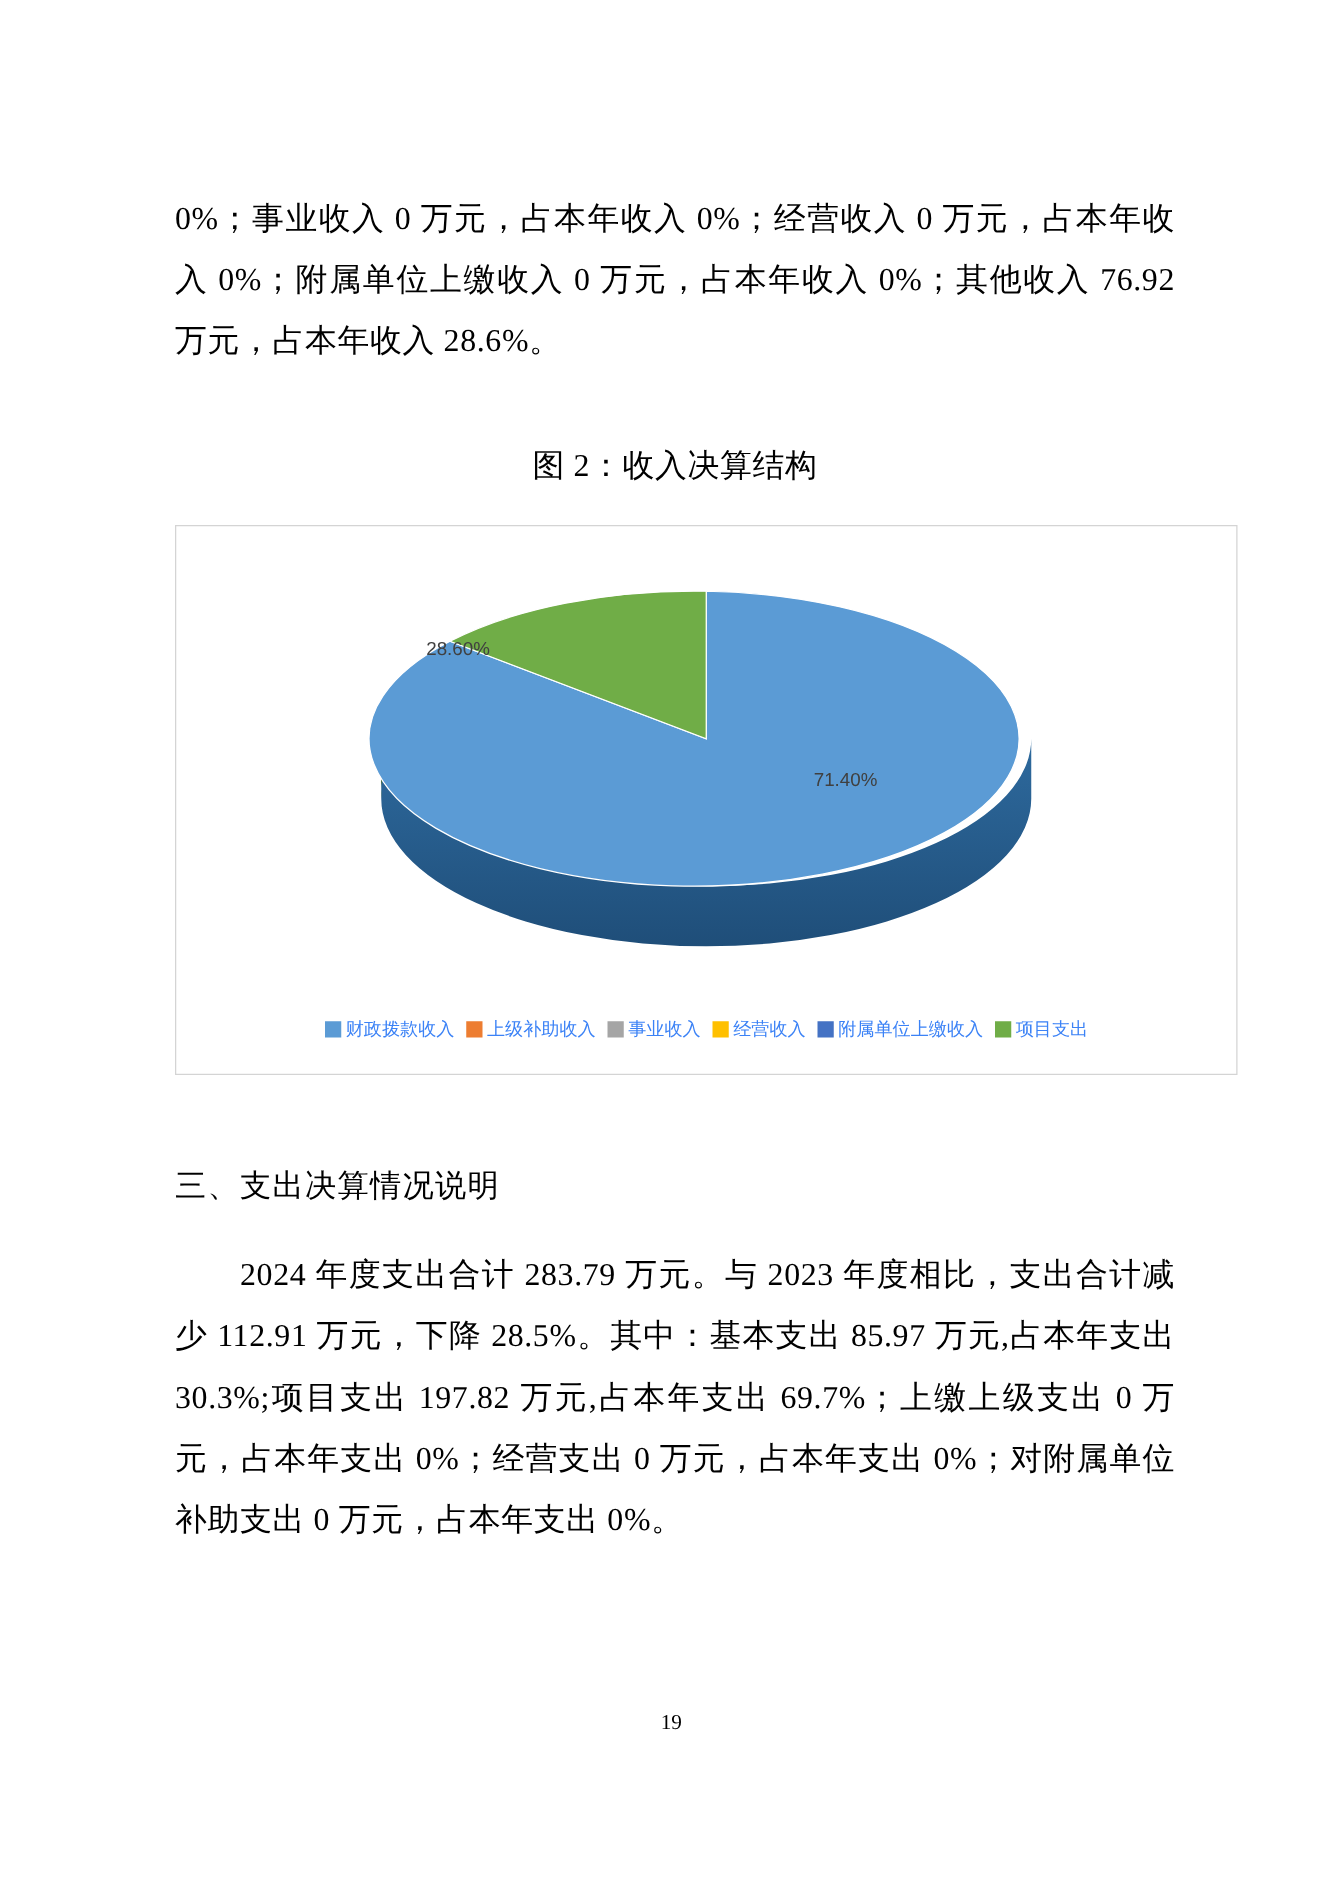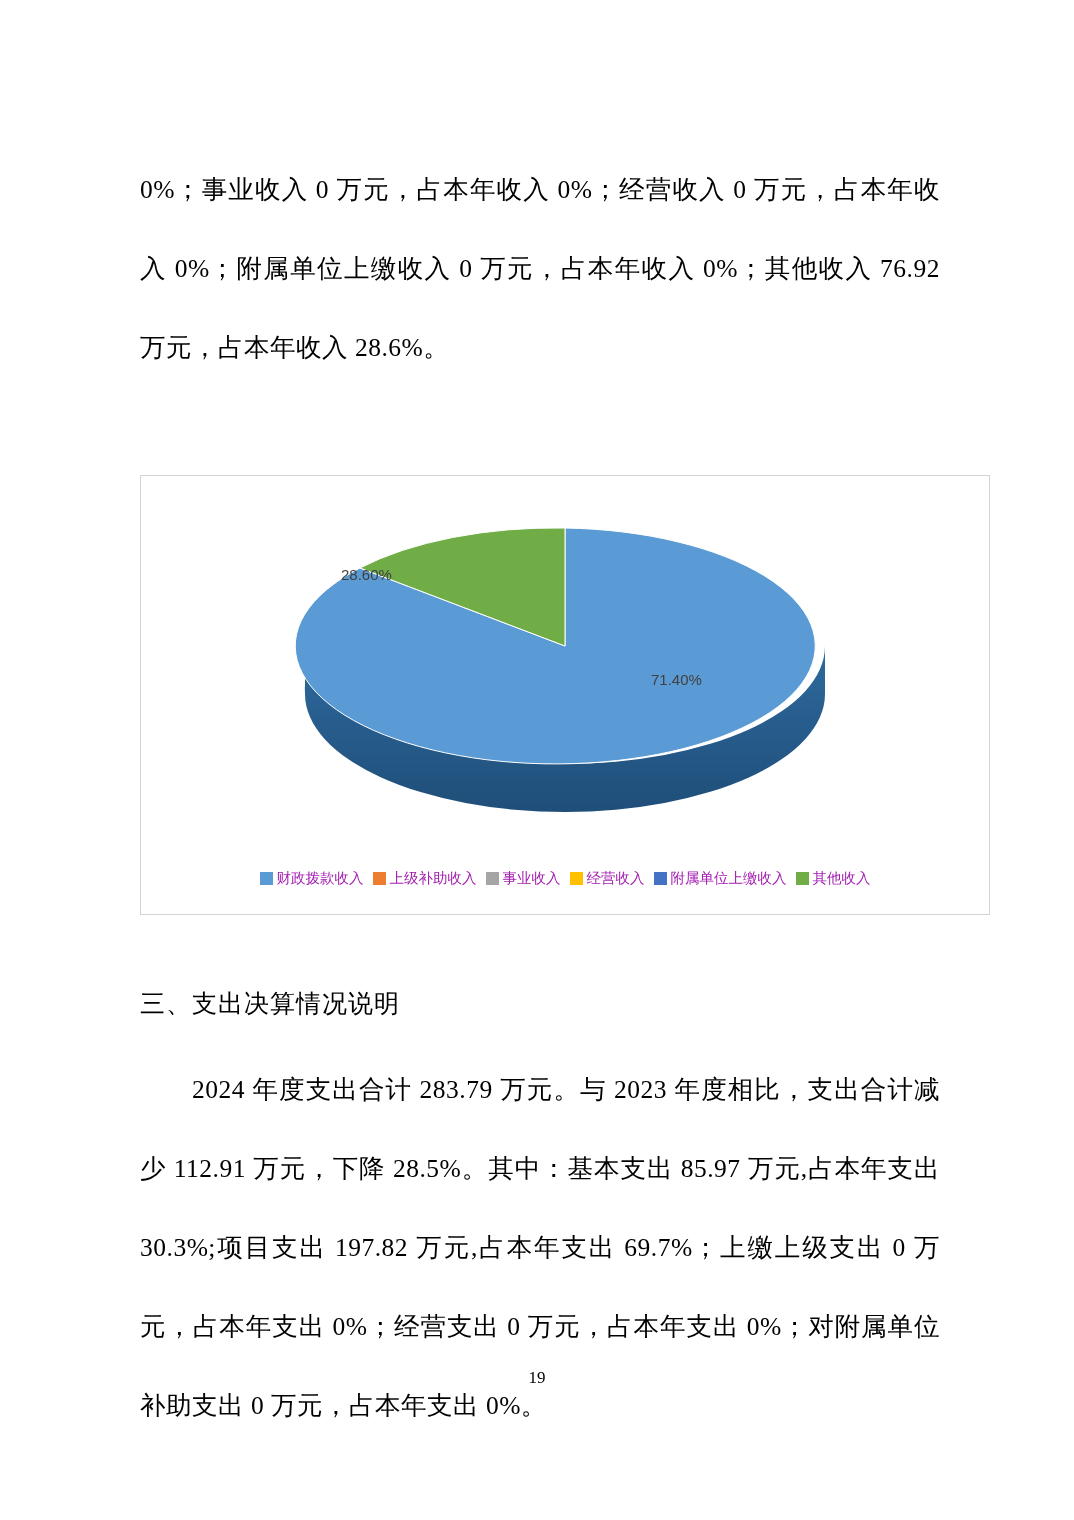--- a/index.html
+++ b/index.html
@@ -23,21 +23,21 @@
     background: #fff;
   }
   .content {
     position: absolute;
     left: 140px;
     top: 150px;
     width: 800px;
   }
   p.body-text {
     font-size: 25.5px;
-    line-height: 79px;
+    line-height: 49px;
     margin: 0;
     text-align: justify;
     text-justify: inter-ideograph;
     letter-spacing: 0.5px;
     font-family: "Liberation Serif", serif;
   }
   p.body-text.indent {
     text-indent: 52px;
   }
   .fig-title {
@@ -104,21 +104,21 @@
     white-space: nowrap;
   }
   .legend-swatch {
     width: 13px;
     height: 13px;
     display: inline-block;
   }
   .legend-label {
     font-family: Liberation Serif, serif;
     font-size: 14.5px;
-    color: #a21caf;
+    color: #3b82f6;
   }
   .page-number {
     position: absolute;
     left: 0;
     width: 100%;
     text-align: center;
     top: 1368px;
     font-size: 17px;
     font-family: "Liberation Serif", serif;
     color: #000;
@@ -128,20 +128,21 @@
 <body>
 
 <div class="page">
 
   <div class="content">
 
     <p class="body-text">0%；事业收入 0 万元，占本年收入 0%；经营收入 0 万元，占本年收入 0%；附属单位上缴收入 0 万元，占本年收入 0%；其他收入 76.92 万元，占本年收入 28.6%。</p>
 
     <div class="spacer-md"></div>
 
+    <p class="fig-title">图 2：收入决算结构</p>
 
     <div class="spacer-sm"></div>
 
     <div class="chart-box">
 
       <div class="pie-wrap">
         <svg class="pie-svg" width="560" height="360" viewBox="0 0 560 360">
           <defs>
             <linearGradient id="blueSide" x1="0" y1="0" x2="0" y2="1">
               <stop offset="0%" stop-color="#2e6a9e"></stop>
@@ -196,21 +197,21 @@
         <div class="legend-item">
           <span class="legend-swatch" style="background:#ffc000"></span>
           <span class="legend-label">经营收入</span>
         </div>
         <div class="legend-item">
           <span class="legend-swatch" style="background:#4472c4"></span>
           <span class="legend-label">附属单位上缴收入</span>
         </div>
         <div class="legend-item">
           <span class="legend-swatch" style="background:#70ad47"></span>
-          <span class="legend-label">其他收入</span>
+          <span class="legend-label">项目支出</span>
         </div>
       </div>
     </div>
 
     <div class="spacer-lg"></div>
 
     <p class="section-head">三、支出决算情况说明</p>
 
     <div class="spacer-sm"></div>
 

